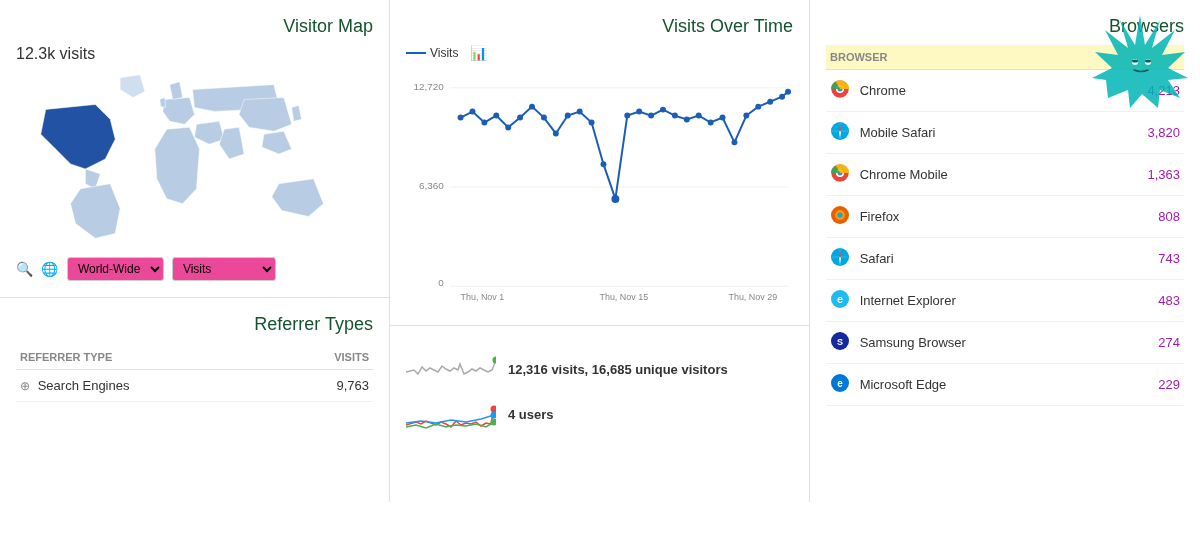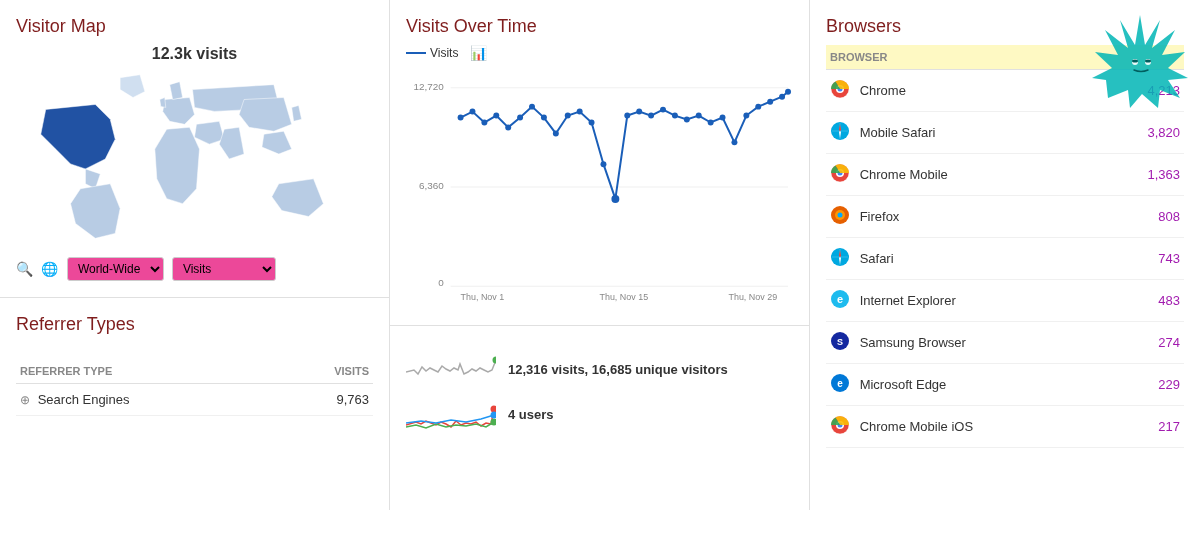--- a/index.html
+++ b/index.html
@@ -24,29 +24,29 @@
       border-right: 1px solid #e0e0e0;
     }
     .visitor-map-section {
       padding: 16px;
       border-bottom: 1px solid #e0e0e0;
       flex: 0 0 auto;
     }
     .section-title {
       font-size: 18px;
       font-weight: normal;
-      color: #7f1d1d;
+      color: #14532d;
       margin-bottom: 8px;
+      text-align: right;
     }
     .visits-badge {
       font-size: 16px;
-      font-weight: bold;
+      font-weight: normal;
       color: #333;
       margin-bottom: 6px;
-      text-align: center;
     }
     .map-container {
       width: 100%;
       height: 180px;
       position: relative;
       overflow: hidden;
     }
     .map-svg {
       width: 100%;
       height: 100%;
@@ -71,21 +71,21 @@
       cursor: pointer;
     }
     
     .referrer-section {
       padding: 16px;
       flex: 1;
     }
     .referrer-table {
       width: 100%;
       border-collapse: collapse;
-      margin-top: 24px;
+      margin-top: 10px;
     }
     .referrer-table th {
       text-align: left;
       font-size: 11px;
       font-weight: bold;
       color: #888;
       text-transform: uppercase;
       padding: 6px 4px;
       border-bottom: 1px solid #e0e0e0;
     }
@@ -493,30 +493,17 @@
           <tr>
     <td colspan="2" style="white-space:nowrap;">
       <span style="display:inline-block;vertical-align:middle;margin-right:6px;"><svg width="20" height="20" viewBox="0 0 20 20">
                   <circle cx="10" cy="10" r="9" fill="#0078d7"></circle>
       <text x="10" y="14" text-anchor="middle" font-size="10" fill="white" font-weight="bold">e</text>
     </svg></span>
       <span class="browser-name">Microsoft Edge</span>
     </td>
     <td class="count">229</td>
   </tr>
-          <tr>
-    <td colspan="2" style="white-space:nowrap;">
-      <span style="display:inline-block;vertical-align:middle;margin-right:6px;"><svg width="20" height="20" viewBox="0 0 20 20">
-                  <circle cx="10" cy="10" r="9" fill="#e8453c" stroke="#fff" stroke-width="0.5"></circle>
-      <circle cx="10" cy="10" r="4" fill="#fff"></circle>
-      <circle cx="10" cy="10" r="2.5" fill="#4285f4"></circle>
-      <path d="M10,10 L19,10 A9,9 0 0,0 5.5,2.5 Z" fill="#fbbc05" opacity="0.9"></path>
-      <path d="M10,10 L5.5,2.5 A9,9 0 0,0 1,10 Z" fill="#34a853" opacity="0.9"></path>
-    </svg></span>
-      <span class="browser-name">Chrome Mobile iOS</span>
-    </td>
-    <td class="count">217</td>
-  </tr>
         </tbody>
     </table>
   </div>
 
 </div>
 
 </body></html>

